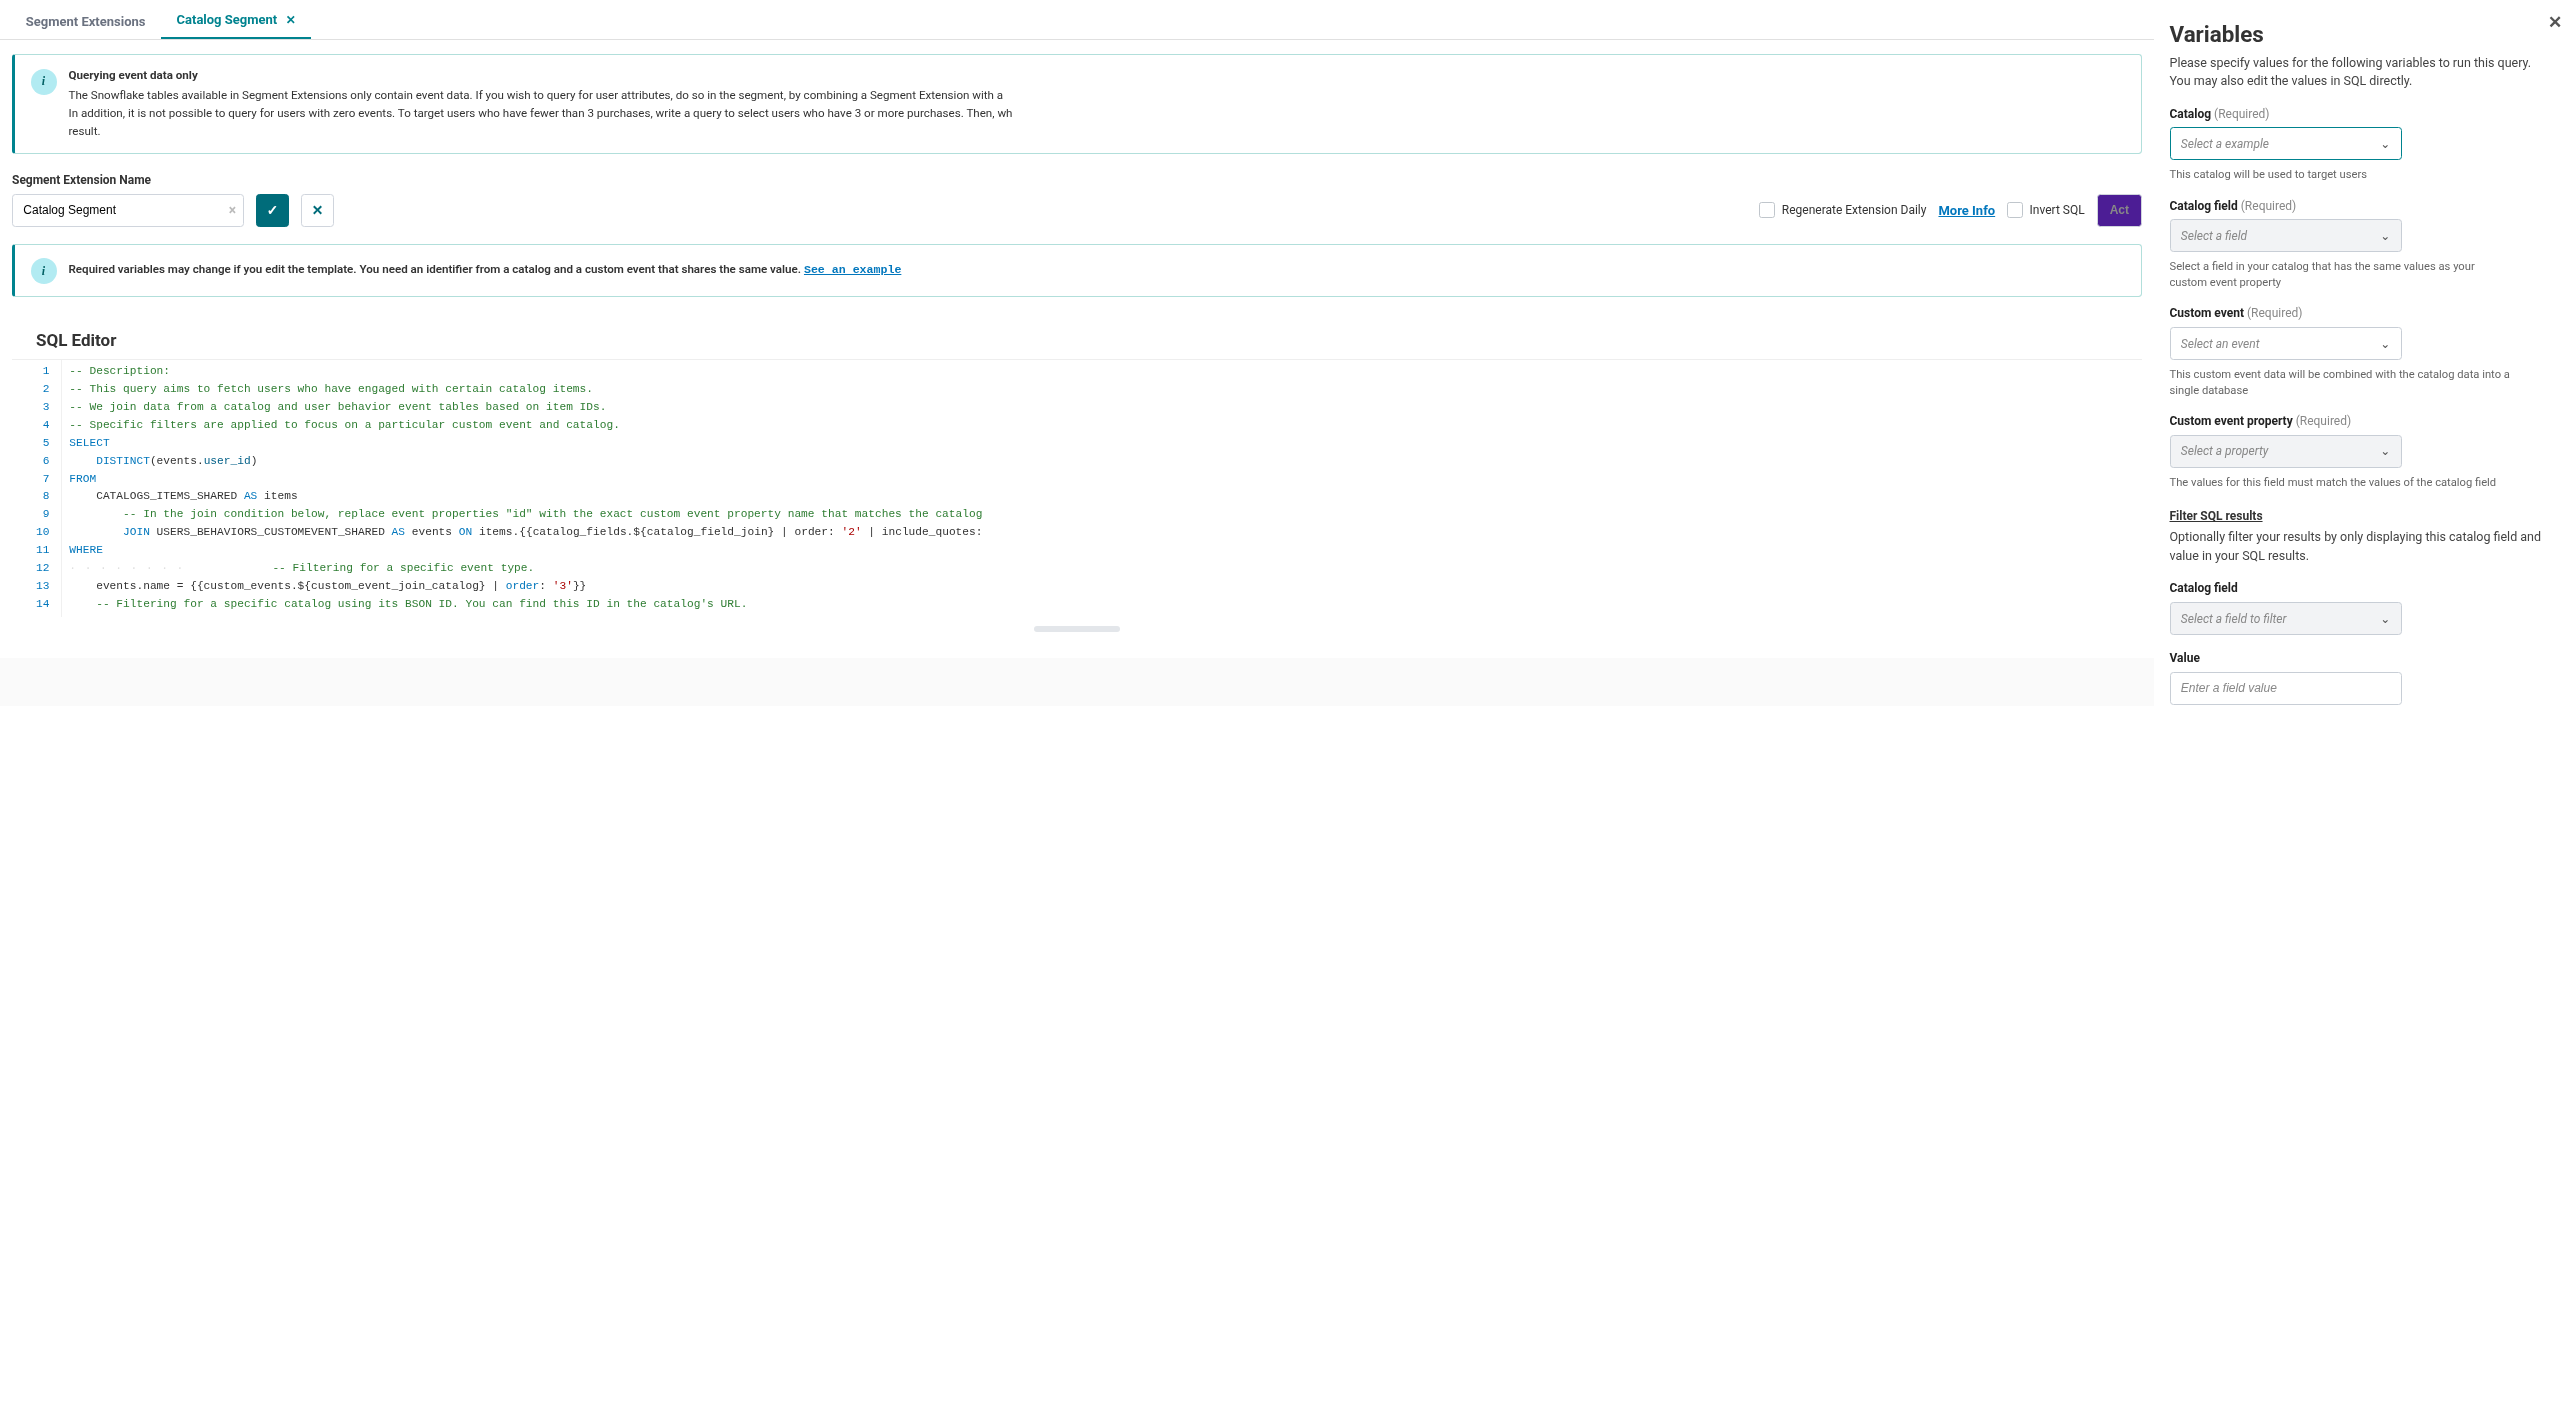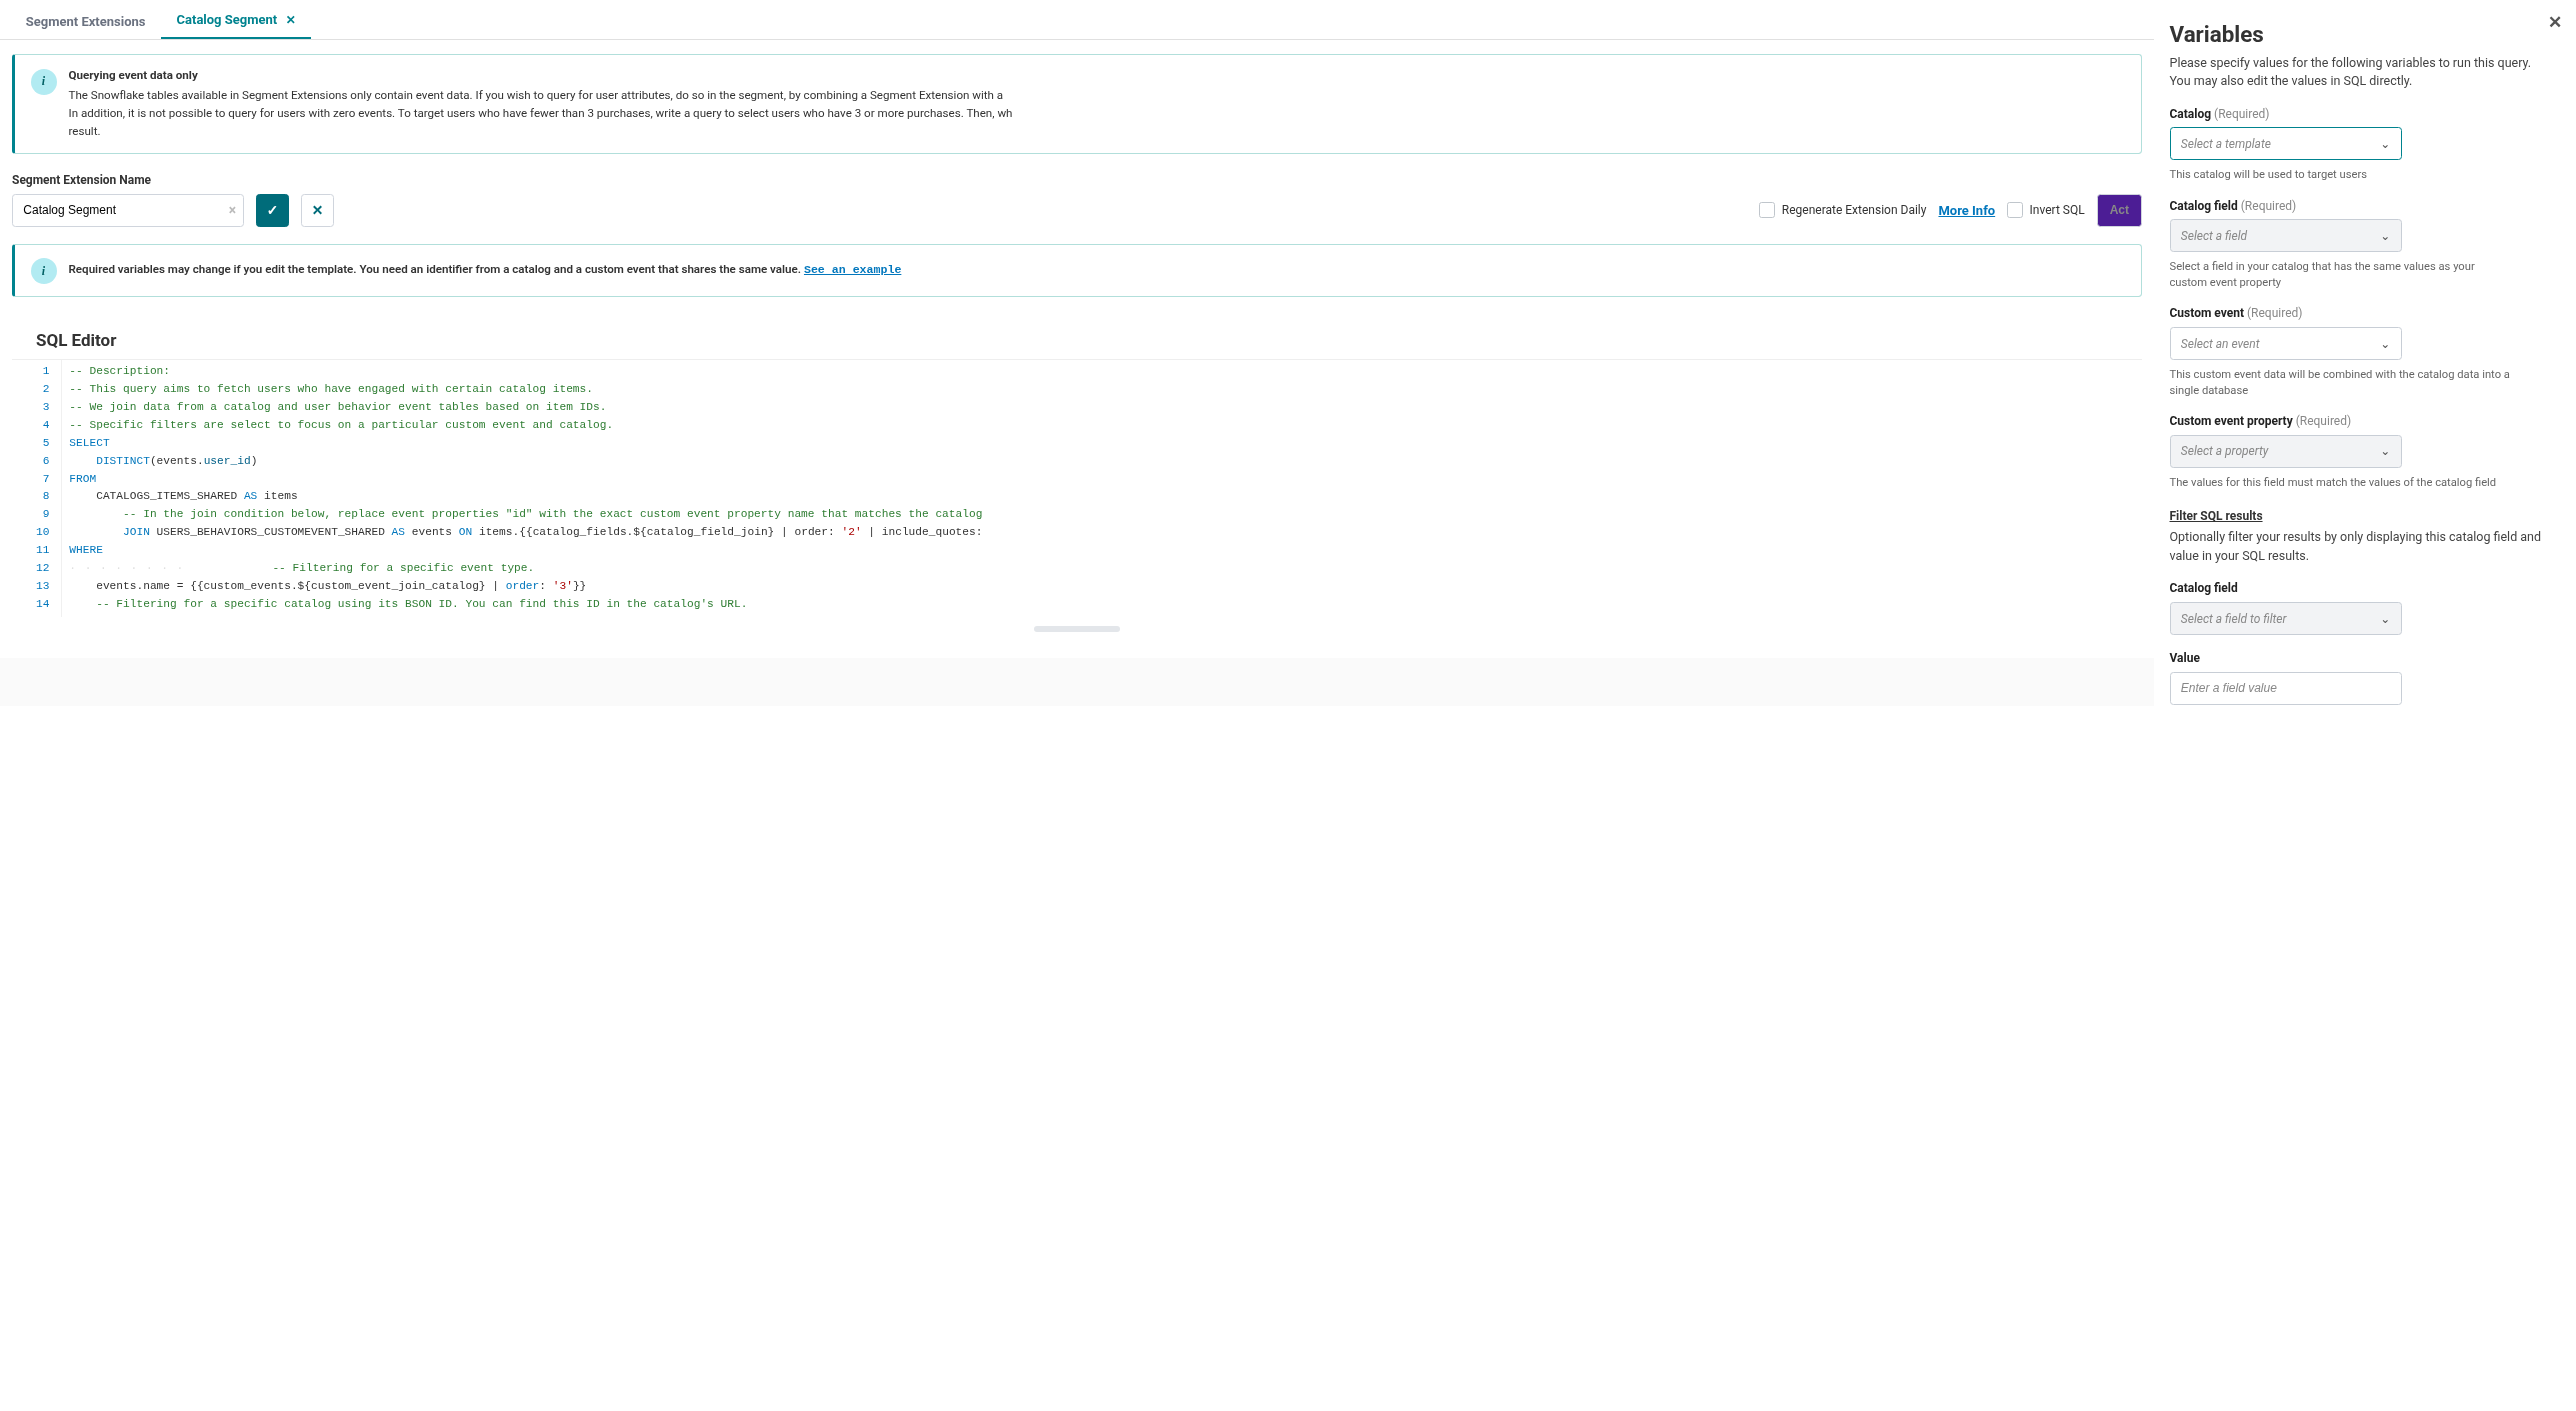--- a/index.html
+++ b/index.html
@@ -270,21 +270,21 @@
 
       <div class="editor-section">
         <div class="editor-title">SQL Editor</div>
         <div class="editor-wrap">
           <div class="gutter">
 1<br>2<br>3<br>4<br>5<br>6<br>7<br>8<br>9<br>10<br>11<br>12<br>13<br>14
           </div>
           <div class="code"><span class="cm">-- Description:</span>
 <span class="cm">-- This query aims to fetch users who have engaged with certain catalog items.</span>
 <span class="cm">-- We join data from a catalog and user behavior event tables based on item IDs.</span>
-<span class="cm">-- Specific filters are select to focus on a particular custom event and catalog.</span>
+<span class="cm">-- Specific filters are applied to focus on a particular custom event and catalog.</span>
 <span class="kw">SELECT</span>
     <span class="kw">DISTINCT</span><span class="pl">(events.</span><span class="id">user_id</span><span class="pl">)</span>
 <span class="kw">FROM</span>
 <span class="tb">    CATALOGS_ITEMS_SHARED </span><span class="kw">AS</span><span class="tb"> items</span>
 <span class="cm">        -- In the join condition below, replace event properties "id" with the exact custom event property name that matches the catalog</span>
         <span class="kw">JOIN</span><span class="tb"> USERS_BEHAVIORS_CUSTOMEVENT_SHARED </span><span class="kw">AS</span><span class="tb"> events </span><span class="kw">ON</span><span class="pl"> items.{{catalog_fields.${catalog_field_join} | order: </span><span class="str2">'2'</span><span class="pl"> | include_quotes:</span>
 <span class="kw">WHERE</span>
 <span class="whitespace-dots">········</span><span class="cm">            -- Filtering for a specific event type.</span>
 <span class="pl">    events.name = {{custom_events.${custom_event_join_catalog} | </span><span class="kw">order</span><span class="pl">: </span><span class="str2">'3'</span><span class="pl">}}</span>
 <span class="cm">    -- Filtering for a specific catalog using its BSON ID. You can find this ID in the catalog's URL.</span></div>
@@ -298,21 +298,21 @@
 
   <div class="panel">
     <div class="panel-close">
       <span>✕</span>
     </div>
     <h1>Variables</h1>
     <div class="panel-desc">Please specify values for the following variables to run this query. You may also edit the values in SQL directly.</div>
 
     <div class="pf-label"><span>Catalog</span> <span class="req">(Required)</span></div>
     <div class="select highlight">
-      <span>Select a template</span>
+      <span>Select a example</span>
       <span class="chev">⌄</span>
     </div>
     <div class="hint">This catalog will be used to target users</div>
 
     <div class="pf-label"><span>Catalog field</span> <span class="req">(Required)</span></div>
     <div class="select disabled">
       <span>Select a field</span>
       <span class="chev">⌄</span>
     </div>
     <div class="hint">Select a field in your catalog that has the same values as your custom event property</div>

